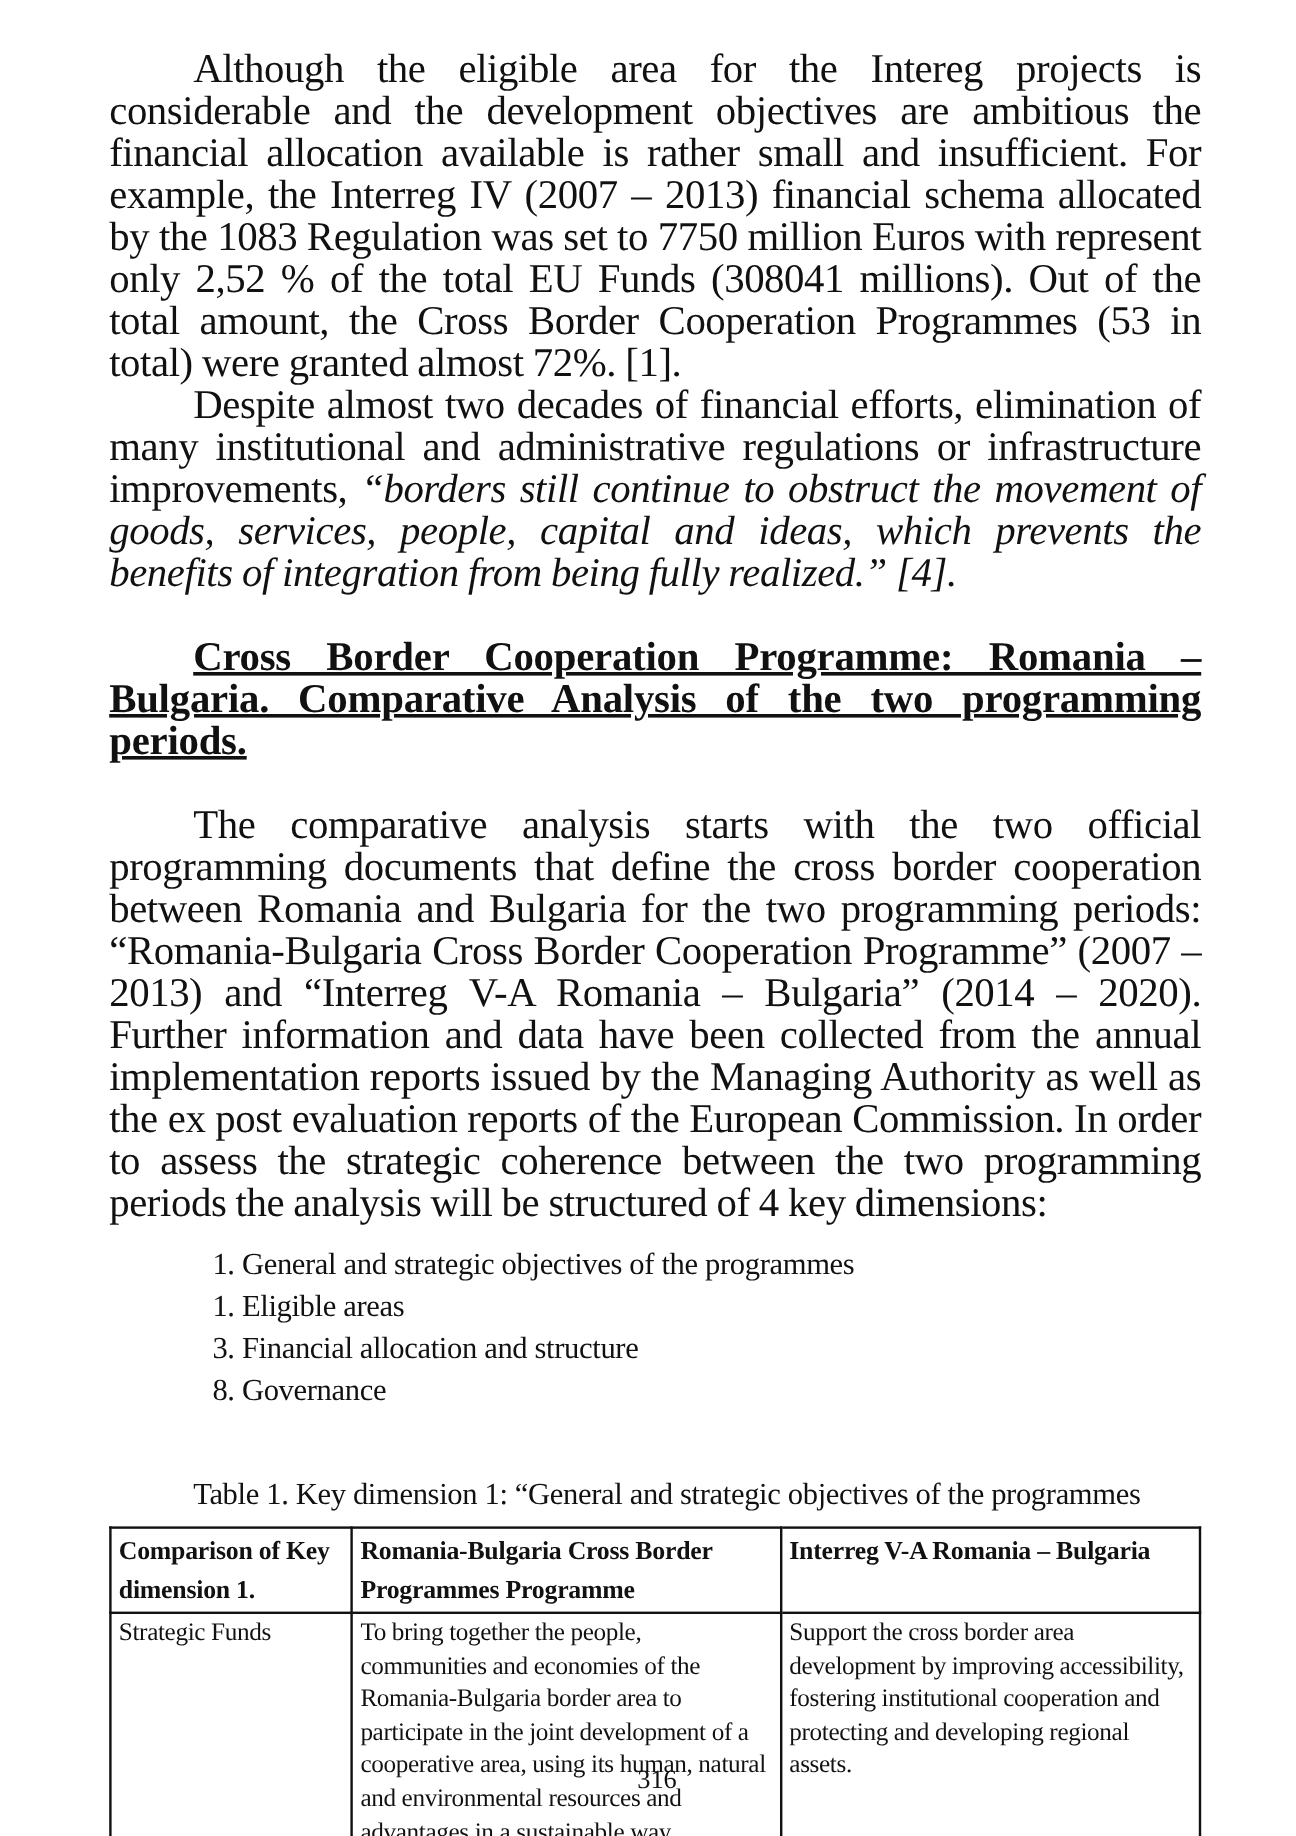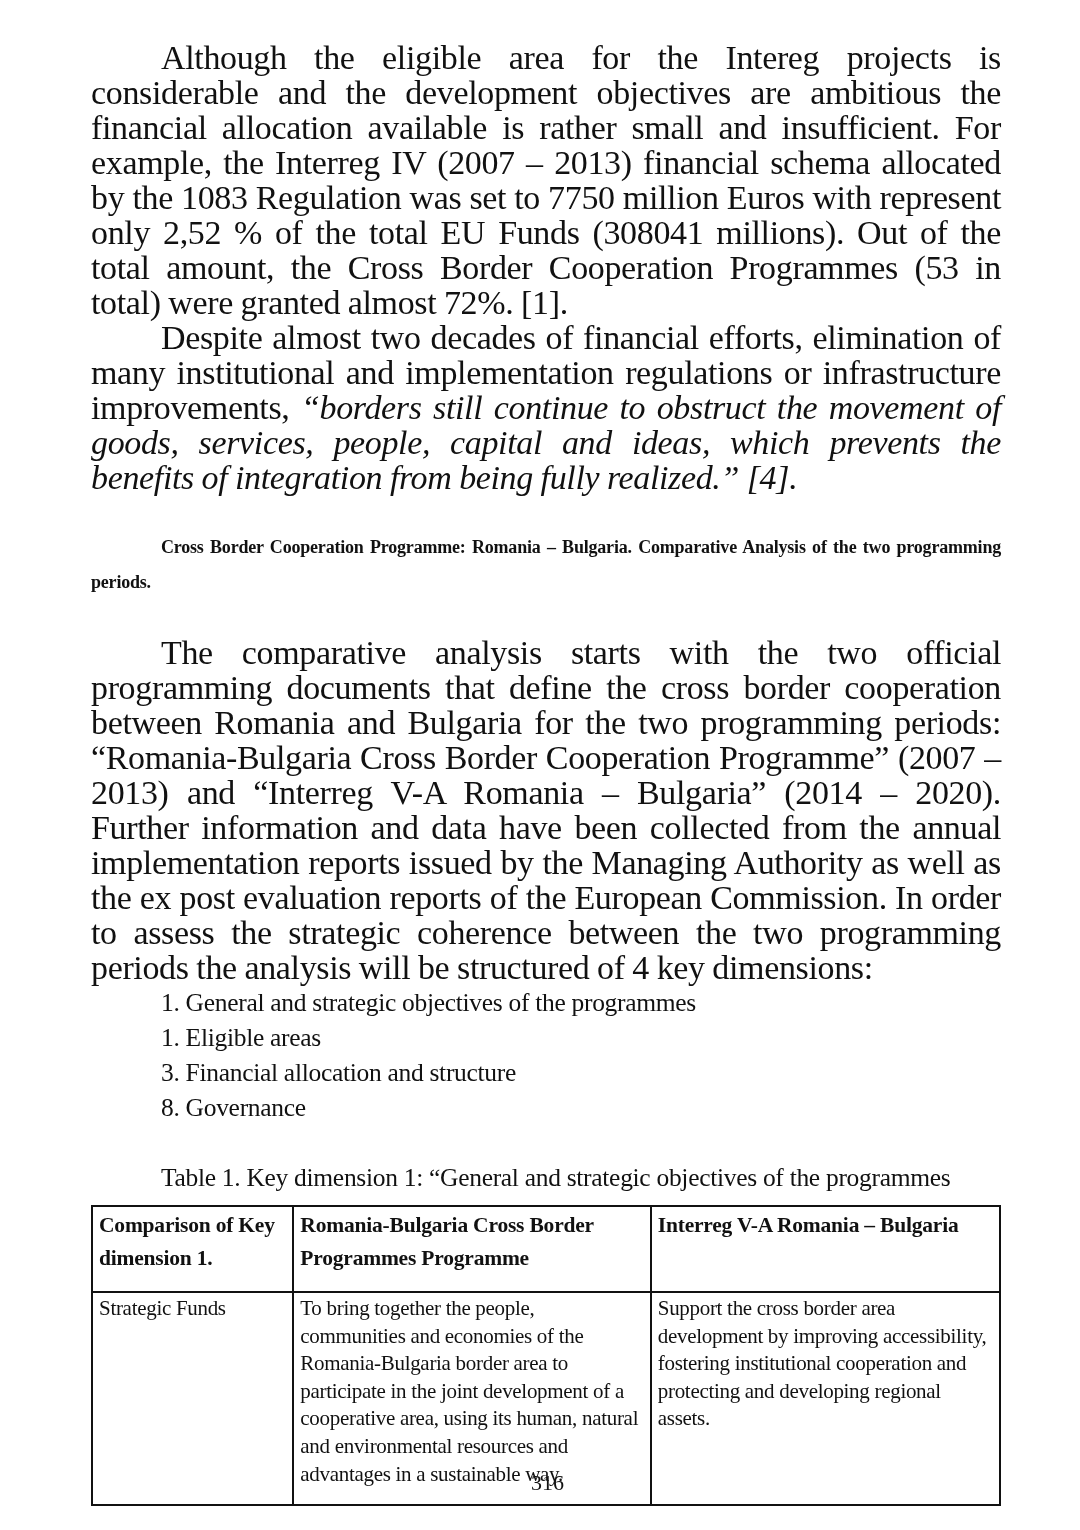--- a/index.html
+++ b/index.html
@@ -25,32 +25,33 @@
       font-size: 34px;
       line-height: 35px;
       text-align: justify;
       margin: 0;
       text-indent: 70px;
       letter-spacing: -0.35px;
       word-spacing: -0.5px;
     }
     .para em { font-style: italic; }
     .heading {
-      font-size: 18px;
+      font-size: 34px;
       line-height: 35px;
       font-weight: bold;
       text-align: justify;
       text-indent: 70px;
       margin: 0;
       letter-spacing: -0.2px;
+      text-decoration: underline;
     }
     .spacer-1 { height: 35px; }
     .spacer-2 { height: 35px; }
     .list {
-      margin: 0;
+      margin: 16px;
       padding: 0;
       list-style: none;
     }
     .list li {
       font-size: 25.5px;
       line-height: 35px;
       padding-left: 70px;
       letter-spacing: -0.3px;
     }
     .caption {
@@ -63,21 +64,21 @@
     }
     table.cmp {
       border-collapse: collapse;
       width: 910px;
       margin-top: 10px;
       table-layout: fixed;
     }
     table.cmp td, table.cmp th {
       border: 2px solid #111;
       vertical-align: top;
-      padding: 2px 6px 16px 6px;
+      padding: 2px 6px 1px 6px;
       text-align: left;
     }
     table.cmp th {
       font-size: 21.5px;
       line-height: 33px;
       font-weight: bold;
       letter-spacing: -0.2px;
     }
     table.cmp td {
       font-size: 21px;
@@ -94,21 +95,21 @@
       width: 1095px;
       text-align: center;
       font-size: 22px;
     }
   </style>
 </head>
 <body>
 
 <div class="page">
   <p class="para">Although the eligible area for the Intereg projects is considerable and the development objectives are ambitious the financial allocation available is rather small and insufficient. For example, the Interreg IV (2007 – 2013) financial schema allocated by the 1083 Regulation was set to 7750 million Euros with represent only 2,52 % of the total EU Funds (308041 millions). Out of the total amount, the Cross Border Cooperation Programmes (53 in total) were granted almost 72%.  [1].</p>
-  <p class="para"><span>Despite almost two decades of financial efforts, elimination of many institutional and implementation regulations or infrastructure improvements, </span><em>“borders still continue to obstruct the movement of goods, services, people, capital and ideas, which prevents the benefits of integration from being fully realized.” [4].</em></p>
+  <p class="para"><span>Despite almost two decades of financial efforts, elimination of many institutional and administrative regulations or infrastructure improvements, </span><em>“borders still continue to obstruct the movement of goods, services, people, capital and ideas, which prevents the benefits of integration from being fully realized.” [4].</em></p>
 
   <div class="spacer-1"></div>
 
   <p class="heading">Cross Border Cooperation Programme: Romania – Bulgaria. Comparative Analysis of the two programming periods.</p>
 
   <div class="spacer-2"></div>
 
   <p class="para">The comparative analysis starts with the two official programming documents that define the cross border cooperation between Romania and Bulgaria for the two programming periods: “Romania-Bulgaria Cross Border Cooperation Programme” (2007 – 2013) and “Interreg V-A Romania – Bulgaria” (2014 – 2020). Further information and data have been collected from the annual implementation reports issued by the Managing Authority as well as the ex post evaluation reports of the European Commission. In order to assess the strategic coherence between the two programming periods the analysis will be structured of 4 key dimensions:</p>
 
   <ol class="list">

